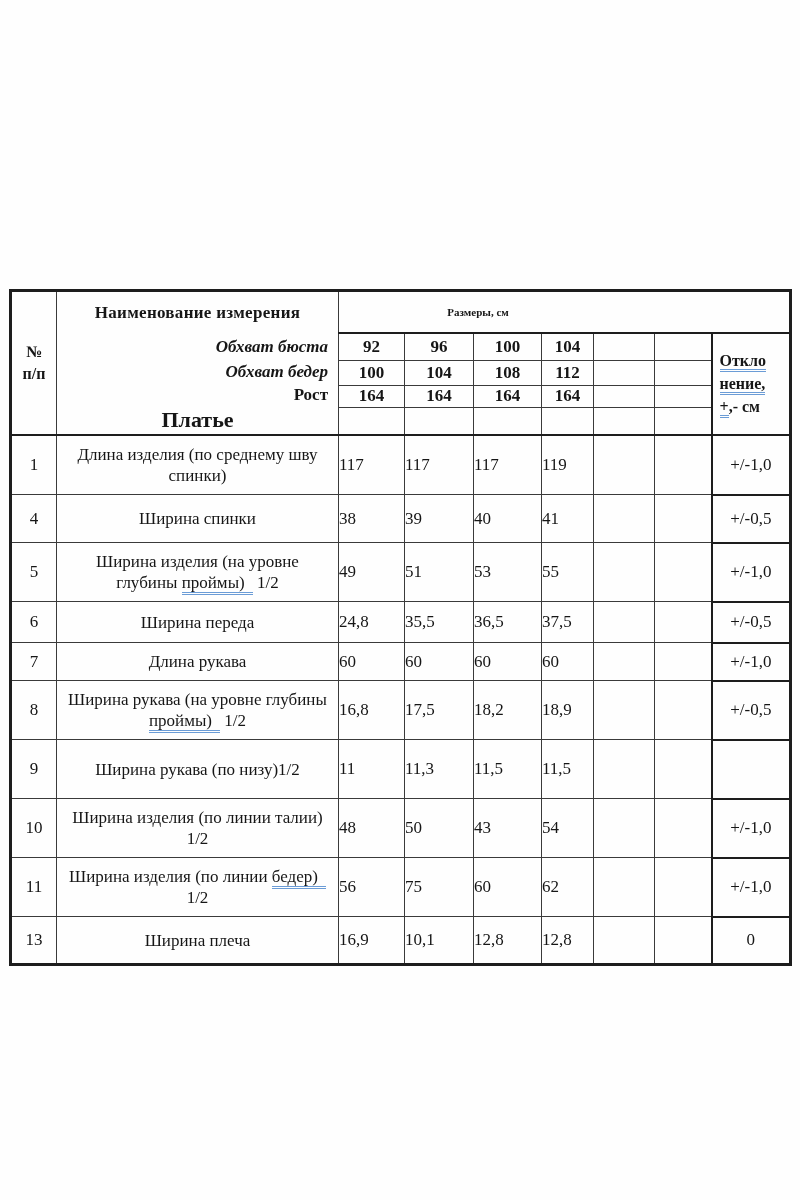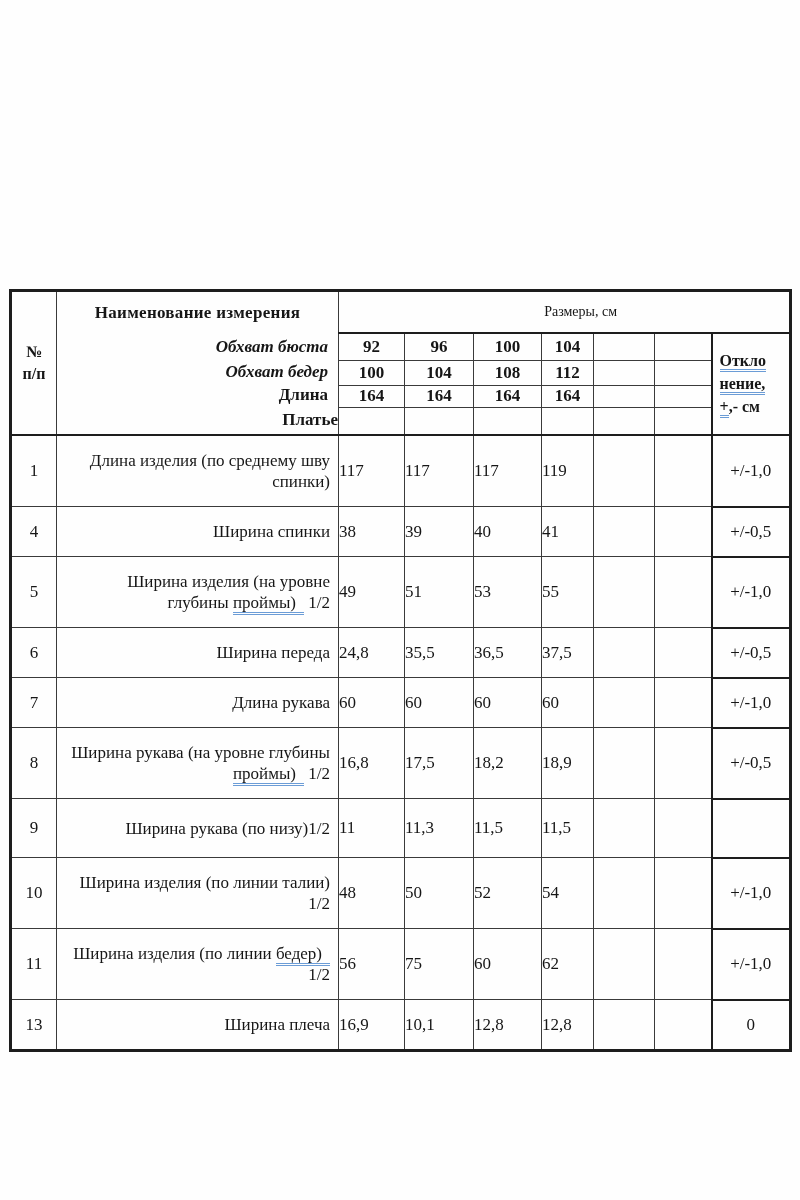--- a/index.html
+++ b/index.html
@@ -30,39 +30,39 @@
   .c-numhdr { text-align: center; font-weight: bold; font-size: 16px; line-height: 22px; }
   .hdrspan  { border-bottom: 2.5px solid #1d1d1d; }
   .c-namehdr { vertical-align: top; margin-top: 32px; }
   .hname-title {
     height: 42px; display: flex; align-items: center; justify-content: center;
     font-weight: bold; font-size: 17px; letter-spacing: 0.3px;
   }
   .hsub { text-align: right; padding-right: 10px; font-weight: bold; font-size: 17px; }
   .hsub.h25 { height: 25px; line-height: 25px; font-style: italic; }
   .hsub.h22 { height: 22px; line-height: 22px; }
-  .hgroup { height: 28px; line-height: 28px; text-align: right; font-weight: bold; font-size: 17px; }
+  .hgroup { height: 28px; line-height: 28px; text-align: center; font-weight: bold; font-size: 22px; }
   .sizes-title {
-    text-align: right; font-weight: normal; font-size: 14px;
+    text-align: center; font-weight: bold; font-size: 11px;
     padding-right: 172px;
     border-bottom: 2.5px solid #1d1d1d;
   }
   .hnum { text-align: center; font-weight: bold; font-size: 17px; margin-left: 12px; }
   tr.tr-hend td { border-bottom: 2.5px solid #1d1d1d; }
   
   .c-dev { border: 2.5px solid #1d1d1d; text-align: center; margin-top: 46px; }
   .devhdr {
     text-align: left; padding: 2px 3px 2px 7px;
     font-weight: bold; font-size: 16px; line-height: 23px;
     vertical-align: middle;
   }
   .bu { border-bottom: 3px double #6b9cd6; }
   
   .c-rnum { text-align: center; }
-  .c-name { text-align: right; padding: 14px 8px; line-height: 21px; }
+  .c-name { text-align: center; padding: 8px 8px; line-height: 21px; }
   .c-val  { text-align: left; }
   .u { border-bottom: 3px double #6b9cd6; padding-right: 8px; }
   .u:empty { display: none; }
 </style>
 </head>
 <body>
 
 <div class="page">
   <table class="size-table">
     <colgroup>
@@ -80,21 +80,21 @@
     <tbody>
         <tr style="height:42px">
       <td class="c-numhdr hdrspan" rowspan="5">
         <div>№</div>
         <div>п/п</div>
       </td>
       <td class="c-namehdr hdrspan" rowspan="5">
         <div class="hname-title">Наименование измерения</div>
         <div class="hsub h25">Обхват бюста</div>
         <div class="hsub h25">Обхват бедер</div>
-        <div class="hsub h22">Длина</div>
+        <div class="hsub h22">Рост</div>
         <div class="hgroup">Платье</div>
       </td>
       <td class="sizes-title" colspan="7">Размеры, см</td>
     </tr>
 
     <tr style="height:25px">
       <td class="hnum">92</td>
       <td class="hnum">96</td>
       <td class="hnum">100</td>
       <td class="hnum">104</td>
@@ -216,21 +216,21 @@
       <td></td>
       <td></td>
       <td class="c-dev"></td>
     </tr>
 
     <tr style="height:45px">
       <td class="c-rnum">10</td>
       <td class="c-name"><span>Ширина изделия (по линии талии) 1/2</span><span></span></td>
       <td class="c-val">48</td>
       <td class="c-val">50</td>
-      <td class="c-val">52</td>
+      <td class="c-val">43</td>
       <td class="c-val">54</td>
       <td></td>
       <td></td>
       <td class="c-dev">+/-1,0</td>
     </tr>
 
     <tr style="height:43px">
       <td class="c-rnum">11</td>
       <td class="c-name"><span>Ширина изделия (по линии </span><span class="u">бедер)</span><span> 1/2</span></td>
       <td class="c-val">56</td>

